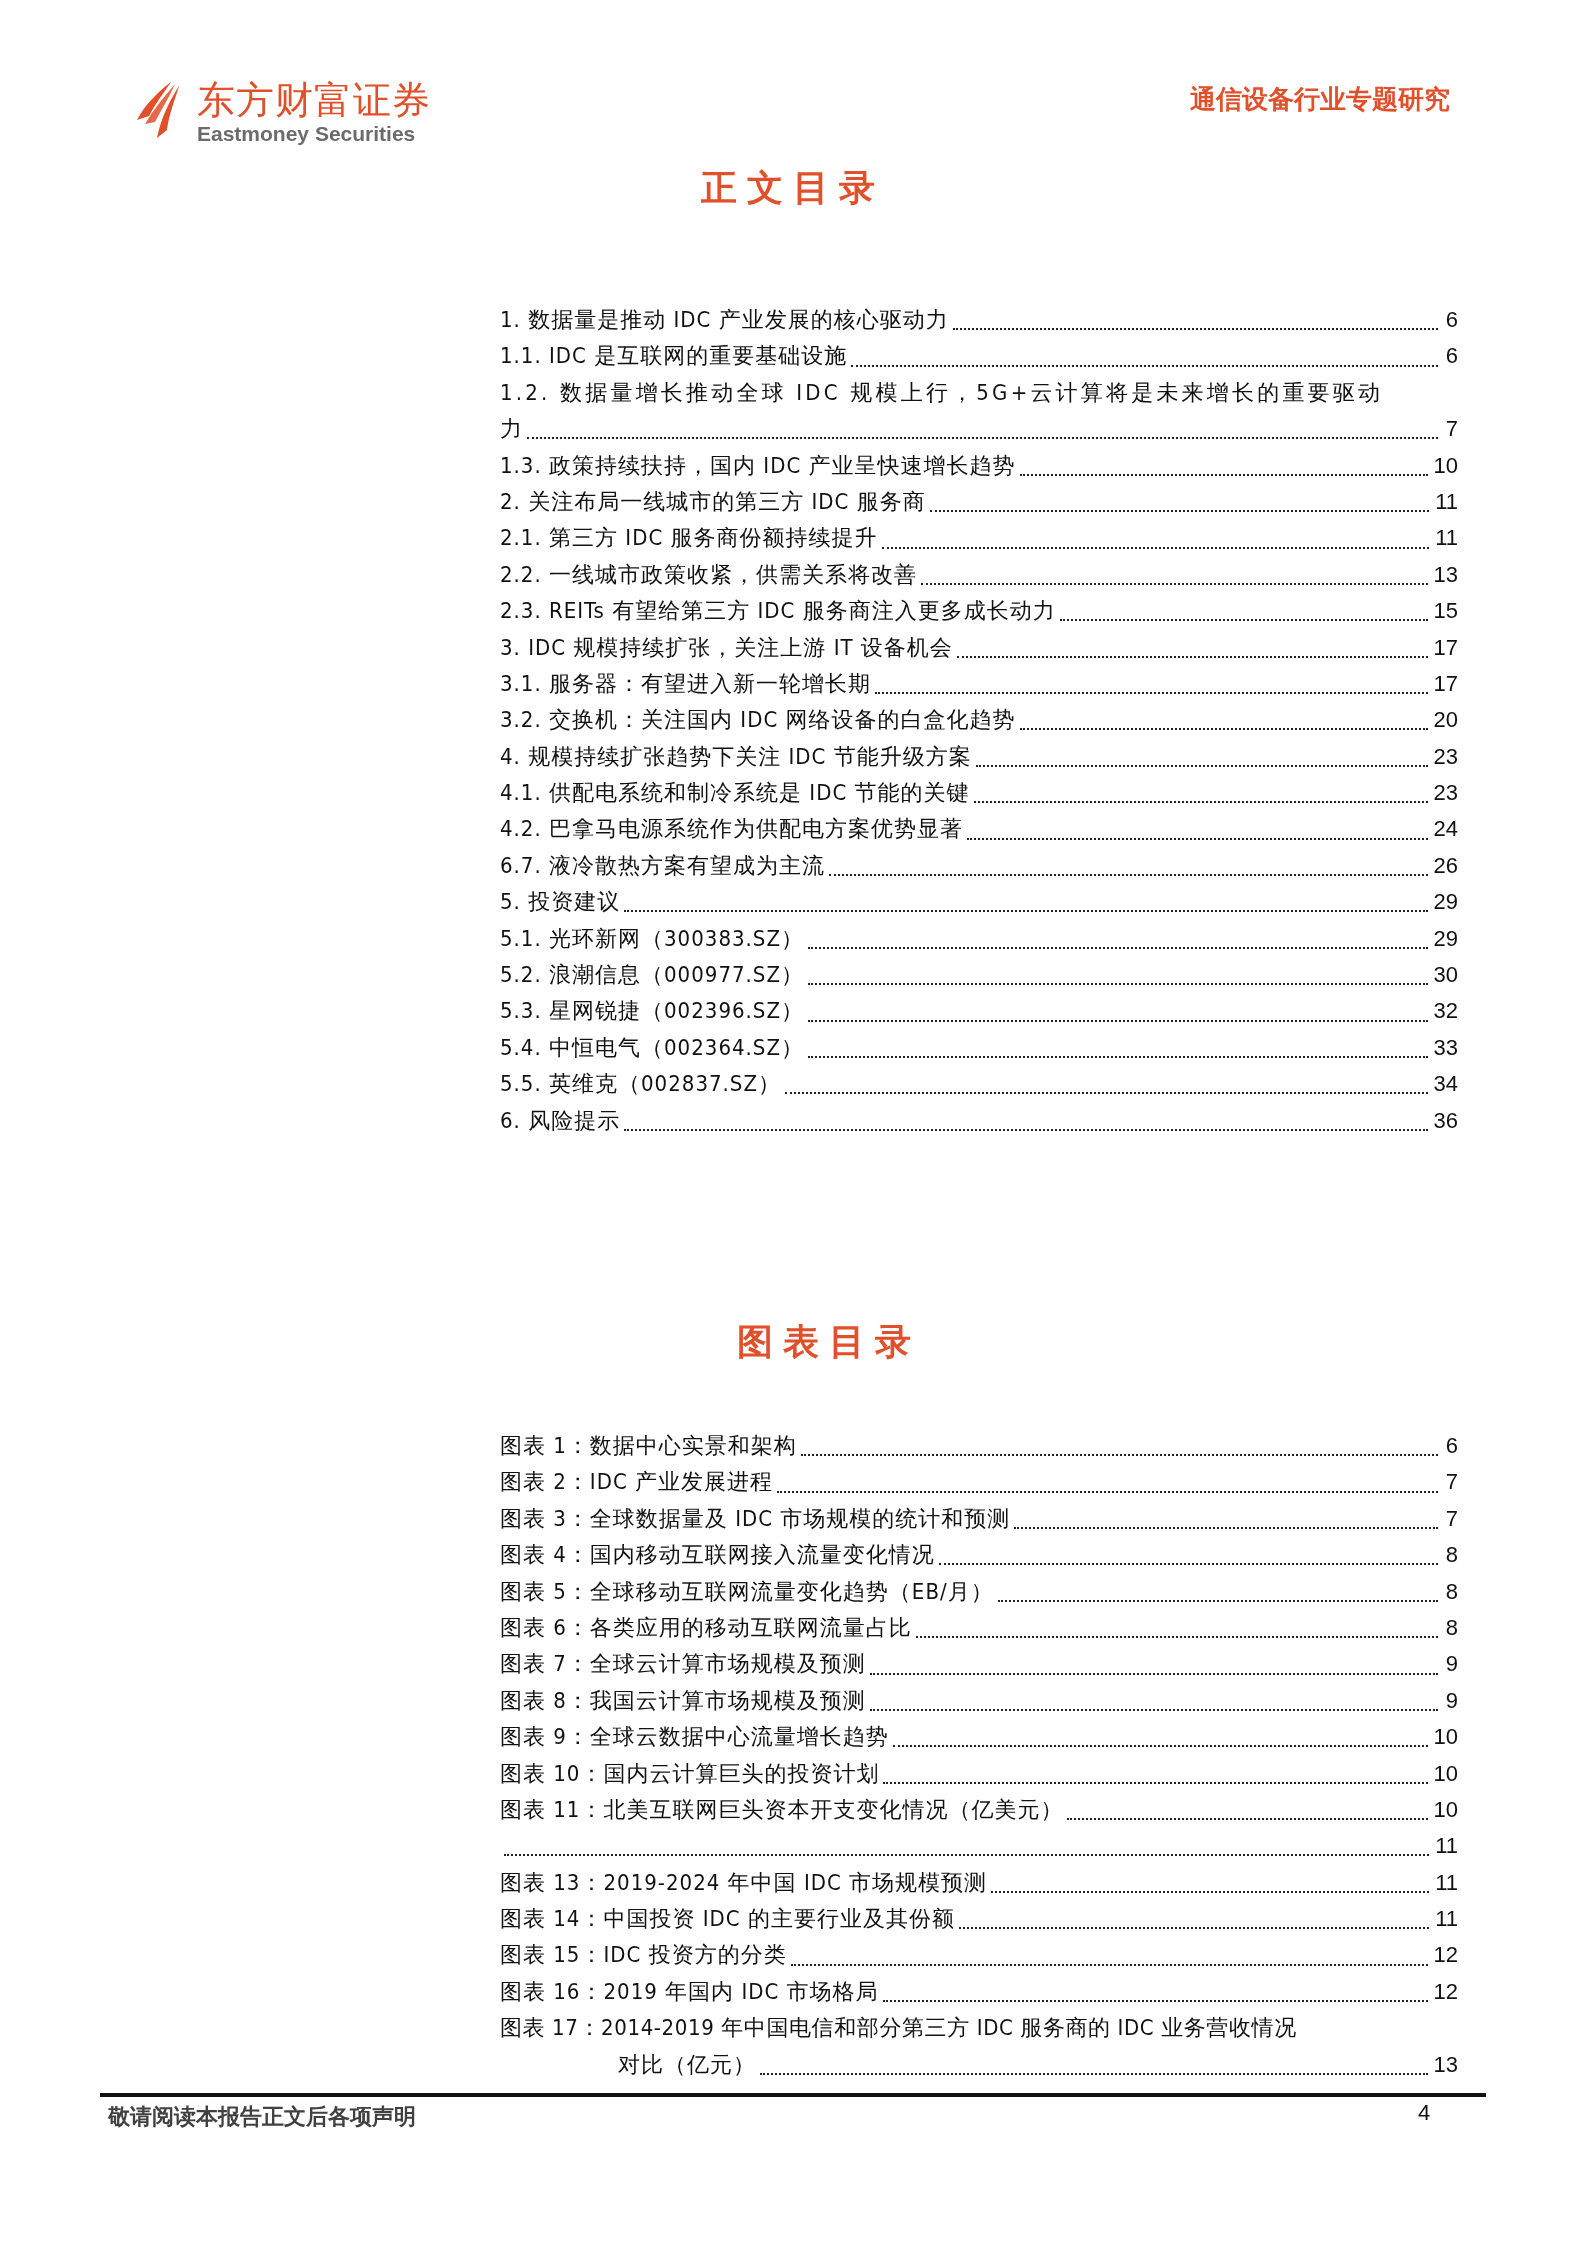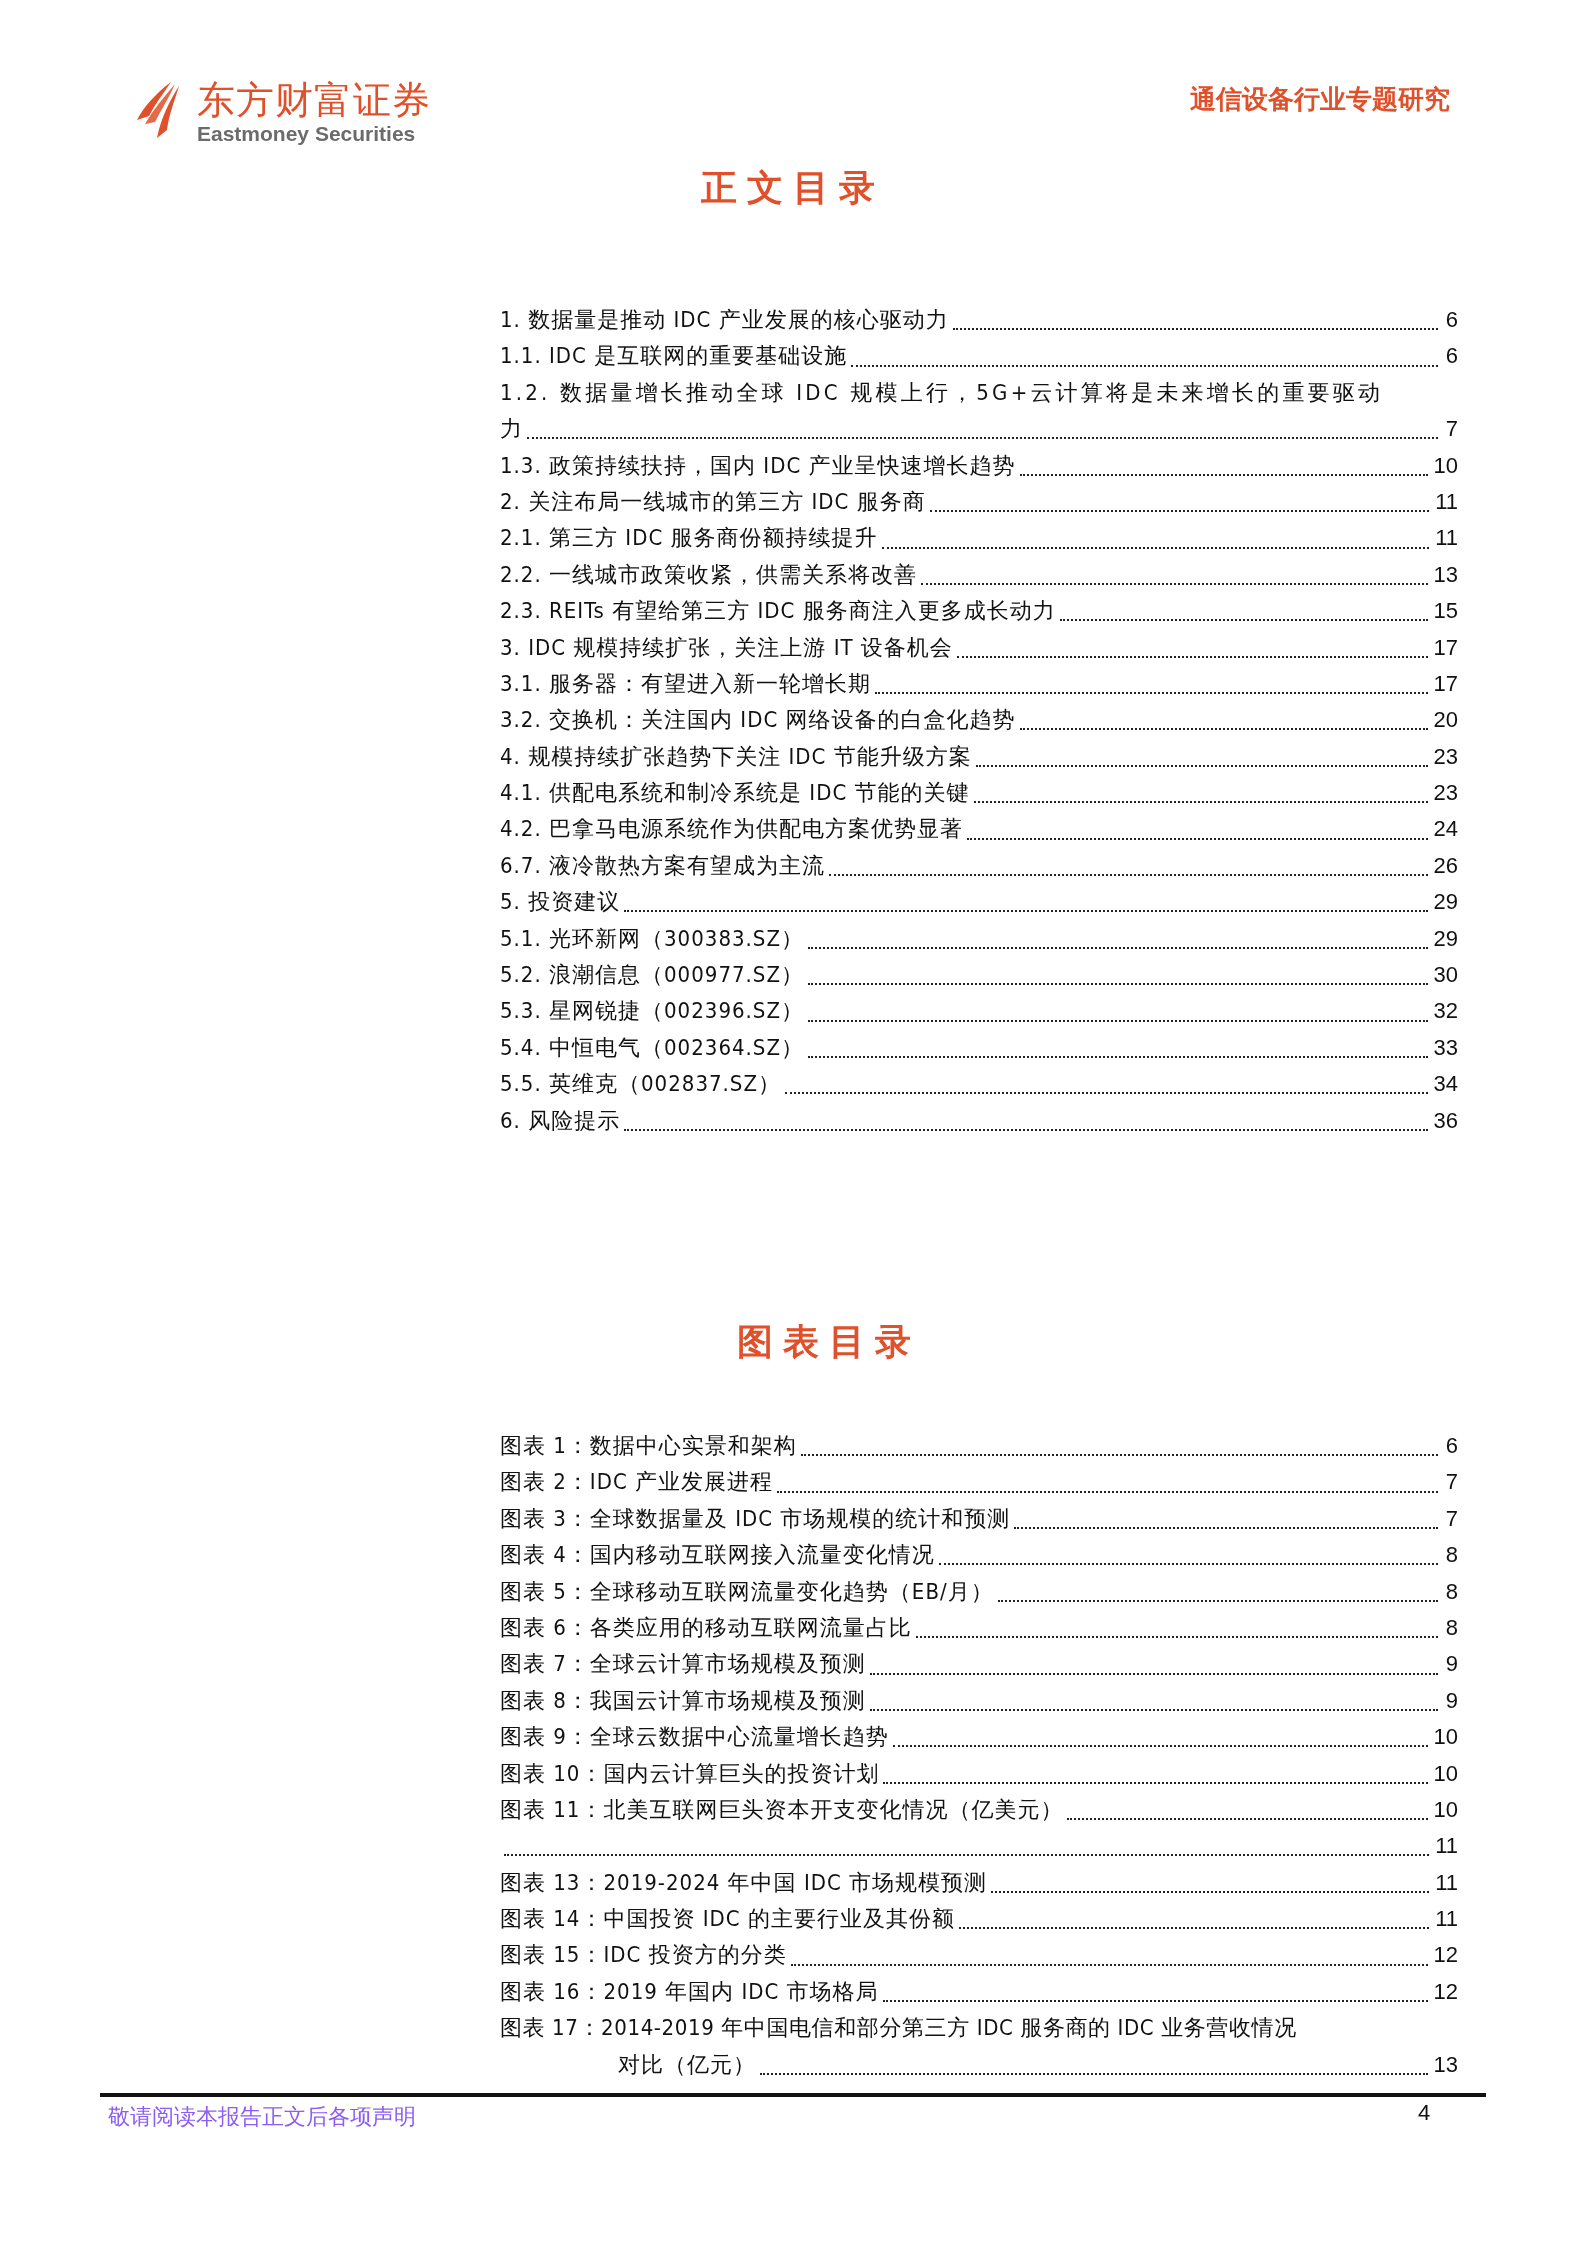--- a/index.html
+++ b/index.html
@@ -49,21 +49,21 @@
       font-size: 22px; min-width: 14px; text-align: right;
     }
     .toc-row.wrap-first { justify-content: space-between; }
     .toc-row.wrap-first .label { letter-spacing: 3.2px; }
     .toc-row.indent { padding-left: 118px; }
     .footer-rule {
       position: absolute; left: 100px; top: 2093px; width: 1386px; height: 4px; background: #111;
     }
     .footer-note {
       position: absolute; left: 108px; top: 2102px;
-      font-weight: normal; font-size: 22px; color: #8b5cf6; white-space: nowrap;
+      font-weight: bold; font-size: 22px; color: #404040; white-space: nowrap;
     }
     .page-number {
       position: absolute; left: 1418px; top: 2100px;
       font-family: "Liberation Sans", sans-serif; font-size: 22px; color: #111;
     }
   </style>
 </head>
 <body>
 
 <div class="header">

